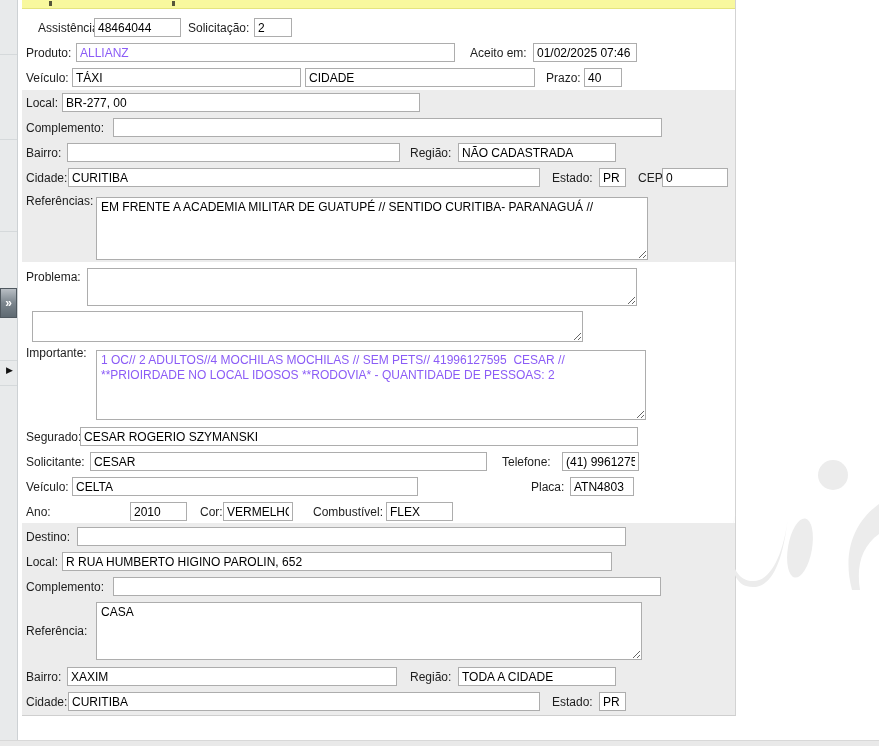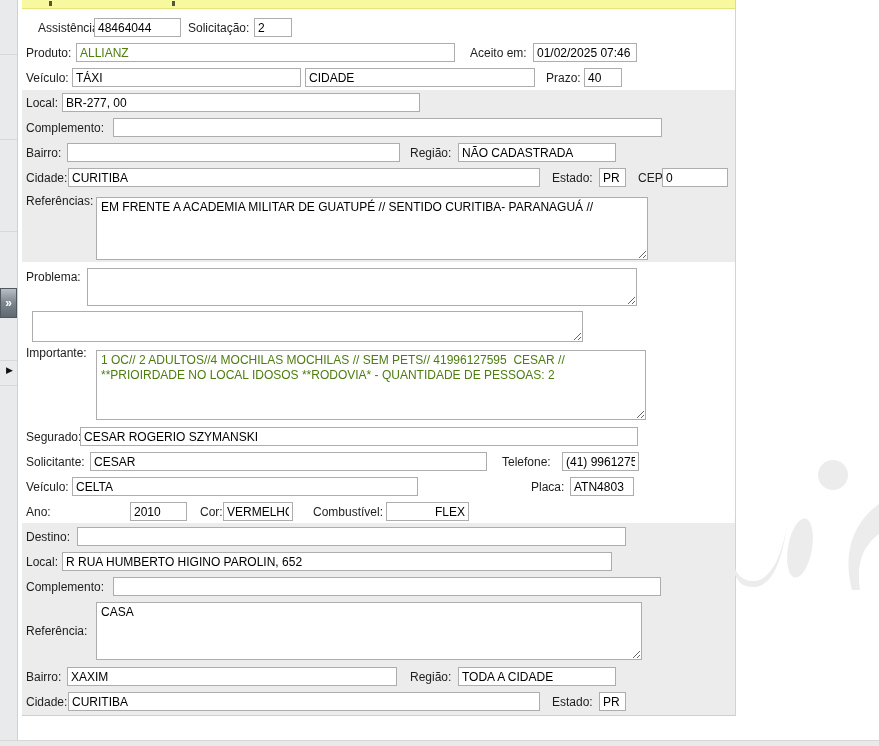--- a/index.html
+++ b/index.html
@@ -19,21 +19,21 @@
   .ybar-mark{position:absolute;top:1px;width:3px;height:5px;background:#55553a;}
   .sec-gray{position:absolute;left:22px;width:713px;background:#ececec;}
   .panel-right-border{position:absolute;left:735px;top:0;width:1px;height:716px;background:#d3d3d3;}
   .panel-bottom-border{position:absolute;left:22px;top:715px;width:714px;height:1px;background:#cfcfcf;}
   .bottom-strip{position:absolute;left:0;top:740px;width:879px;height:6px;background:#e9e9e9;border-top:1px solid #d8d8d8;}
 
   .lbl{position:absolute;white-space:nowrap;color:#1d1d1d;line-height:14px;}
   .fld{position:absolute;box-sizing:border-box;height:19px;border:1px solid #adadad;background:#fff;
        font-family:inherit;font-size:12px;color:#000;padding:1px 3px;outline:none;}
   textarea.fld{height:auto;resize:both;padding:2px 4px;line-height:15px;overflow:hidden;}
-  .red{color:#4d7c0f;}
+  .red{color:#8b5cf6;}
 
   .watermark{position:absolute;left:690px;top:440px;width:189px;height:170px;}
 </style>
 </head>
 <body>
 
 <div class="screen">
 
   <div class="sidebar">
     <div class="side-sep" style="top:54px"></div>
@@ -112,21 +112,21 @@
   <span class="lbl" style="left:26px;top:480px">Veículo:</span>
   <input class="fld" style="left: 72px; top: 477px; width: 346px;" value="CELTA">
   <span class="lbl" style="left:531px;top:480px">Placa:</span>
   <input class="fld" style="left: 570px; top: 477px; width: 64px;" value="ATN4803">
 
   <span class="lbl" style="left:26px;top:505px">Ano:</span>
   <input class="fld" style="left: 130px; top: 502px; width: 57px;" value="2010">
   <span class="lbl" style="left:200px;top:505px">Cor:</span>
   <input class="fld" style="left: 223px; top: 502px; width: 70px;" value="VERMELHO">
   <span class="lbl" style="left:313px;top:505px">Combustível:</span>
-  <input class="fld" style="left: 386px; top: 502px; width: 83px; text-align: right;" value="FLEX">
+  <input class="fld" style="left: 386px; top: 502px; width: 67px;" value="FLEX">
 
   <span class="lbl" style="left:26px;top:530px">Destino:</span>
   <input class="fld" style="left: 77px; top: 527px; width: 549px;" value="">
 
   <span class="lbl" style="left:26px;top:555px">Local:</span>
   <input class="fld" style="left: 62px; top: 552px; width: 550px;" value="R RUA HUMBERTO HIGINO PAROLIN, 652">
 
   <span class="lbl" style="left:26px;top:580px">Complemento:</span>
   <input class="fld" style="left: 113px; top: 577px; width: 548px;" value="">
 

